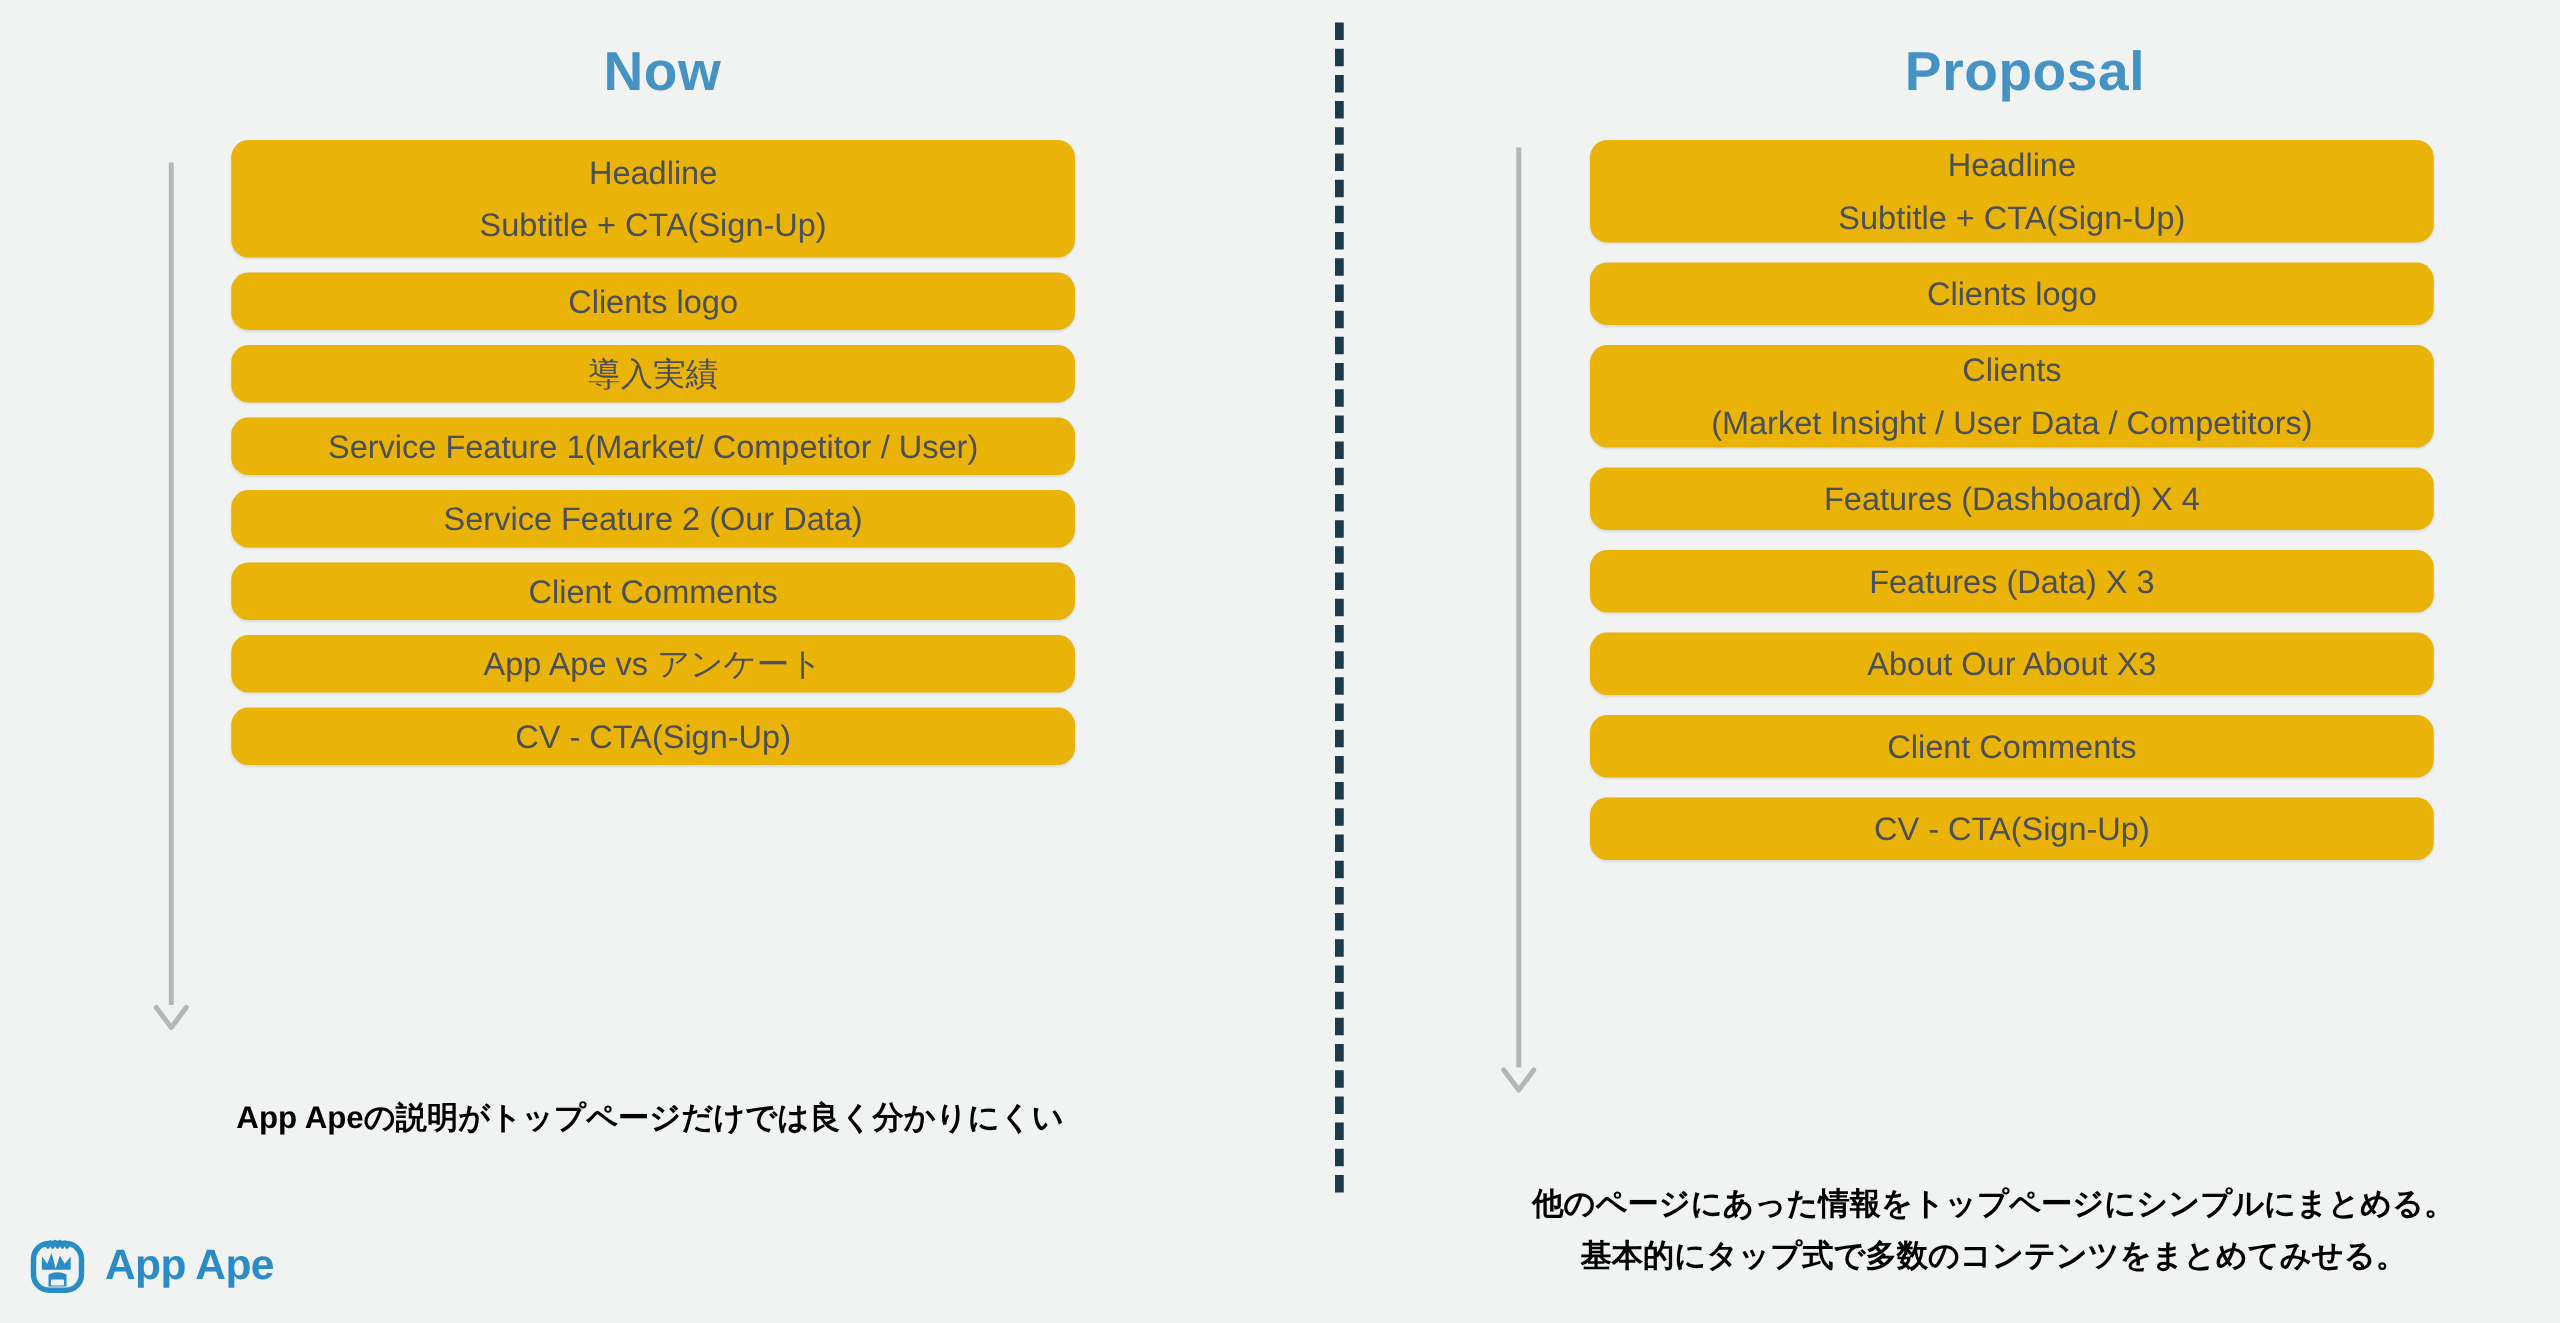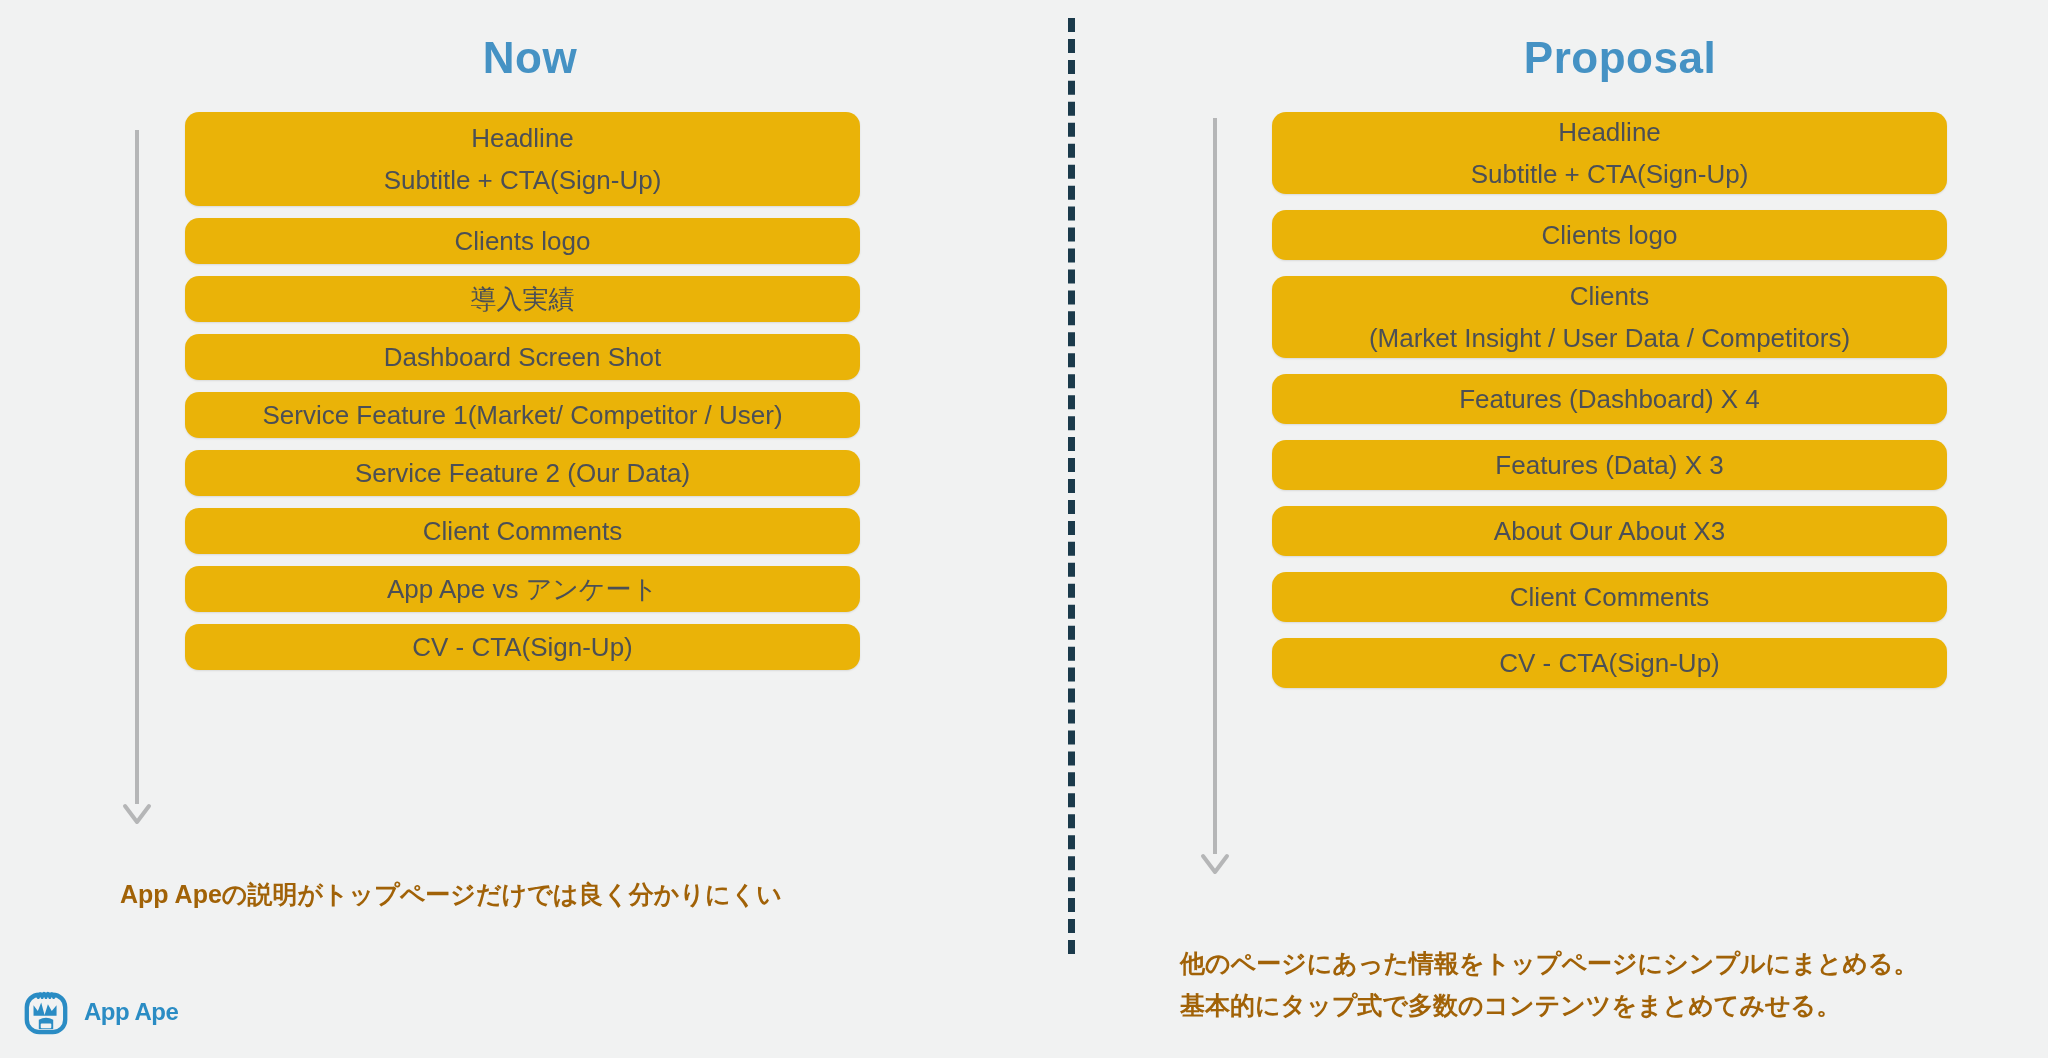--- a/index.html
+++ b/index.html
@@ -105,40 +105,41 @@
 
   .list-prop .box.one-line { height: 50px; }
   .list-prop .box.two-line { height: 82px; }
   .list-prop .box          { margin-bottom: 16px; }
 
   
 
   
   .caption {
     position: absolute;
+    text-align: center;
     font-size: 25px;
     font-weight: bold;
-    color: #a16207;
+    color: #000000;
     line-height: 42px;
   }
   .caption-now  { left: 120px;  top: 873px; width: 800px; }
   .caption-prop { left: 1180px; top: 942px; width: 830px; }
 
   
   .logo {
     position: absolute;
     left: 22px;
     bottom: 22px;
     display: flex;
     align-items: center;
     gap: 14px;
   }
   .logo-mark { width: 48px; height: 48px; display: block; }
   .logo-text {
-    font-size: 24px;
+    font-size: 34px;
     font-weight: bold;
     color: #2a8cc4;
     letter-spacing: -0.5px;
   }
 </style>
 </head>
 <body>
 
 <div class="slide">
 
@@ -160,23 +161,20 @@
   <div class="box-list list-now">
       <div class="box two-line">
         <div class="line">Headline</div>
         <div class="line">Subtitle + CTA(Sign-Up)</div>
       </div>
       <div class="box one-line">
         <div class="line">Clients logo</div>
       </div>
       <div class="box one-line">
         <div class="line">導入実績</div>
-      </div>
-      <div class="box one-line">
-        <div class="line">Dashboard Screen Shot</div>
       </div>
       <div class="box one-line">
         <div class="line">Service Feature 1(Market/ Competitor / User)</div>
       </div>
       <div class="box one-line">
         <div class="line">Service Feature 2 (Our Data)</div>
       </div>
       <div class="box one-line">
         <div class="line">Client Comments</div>
       </div>

